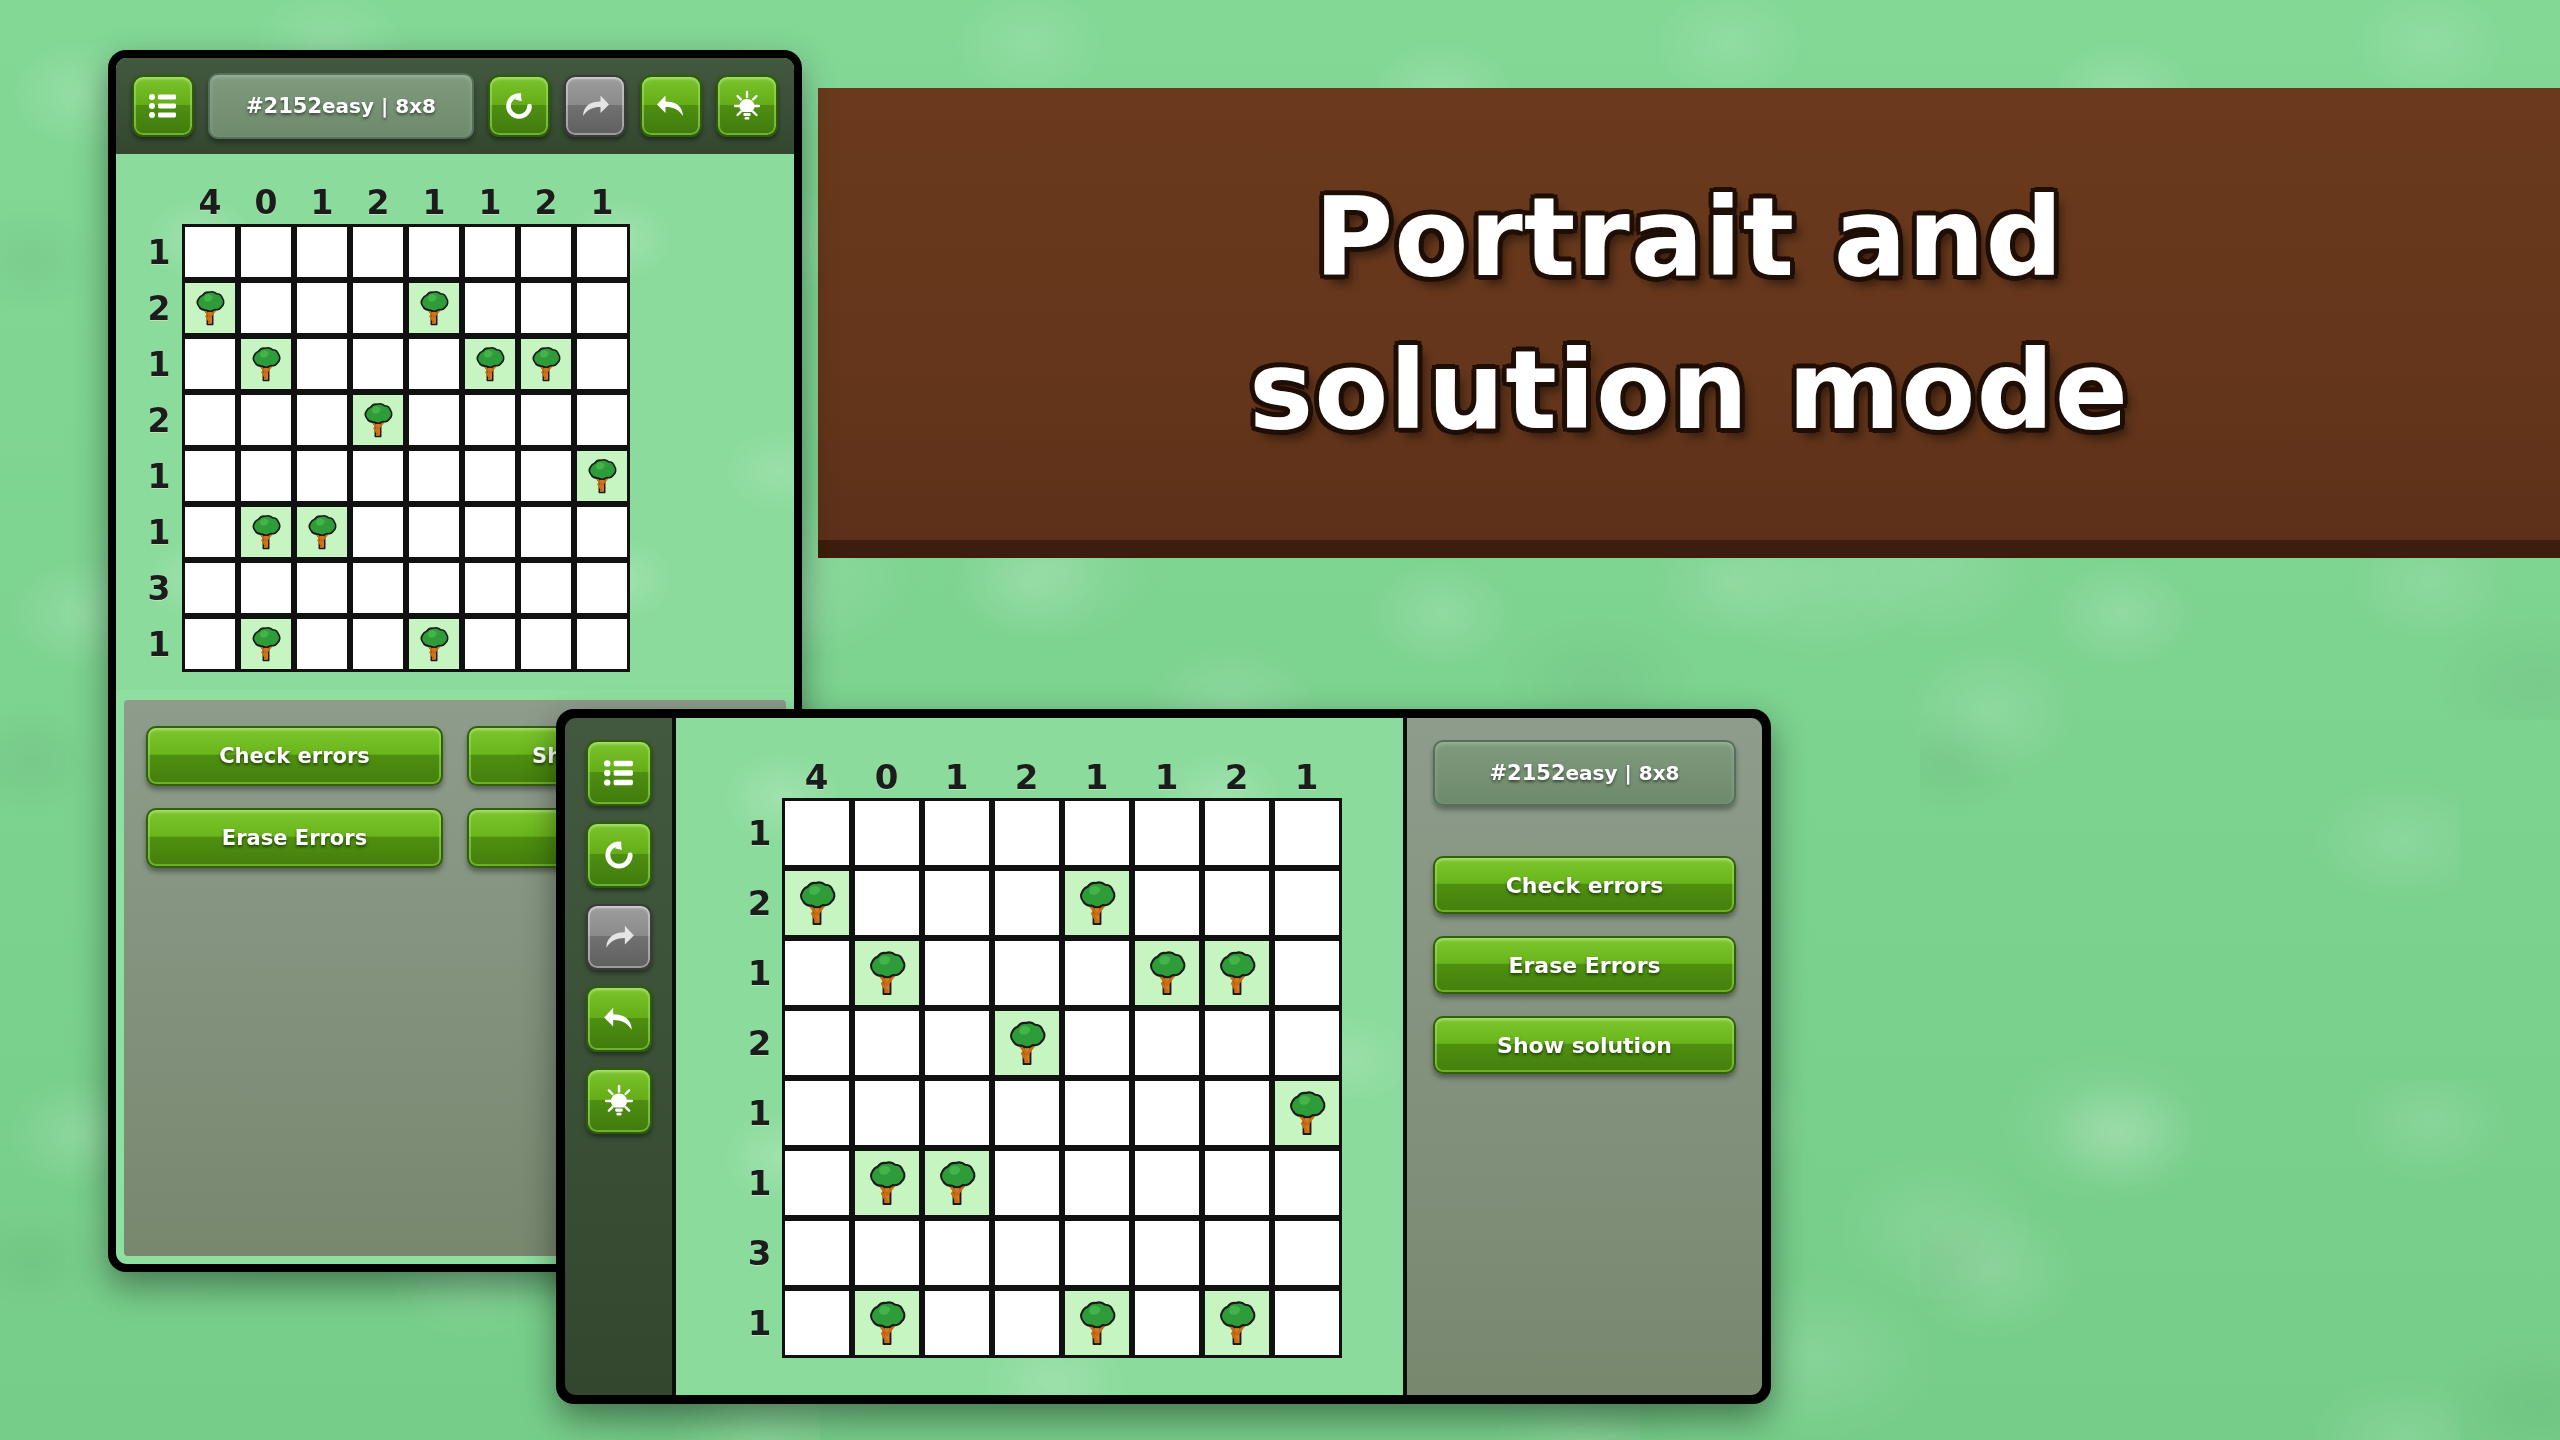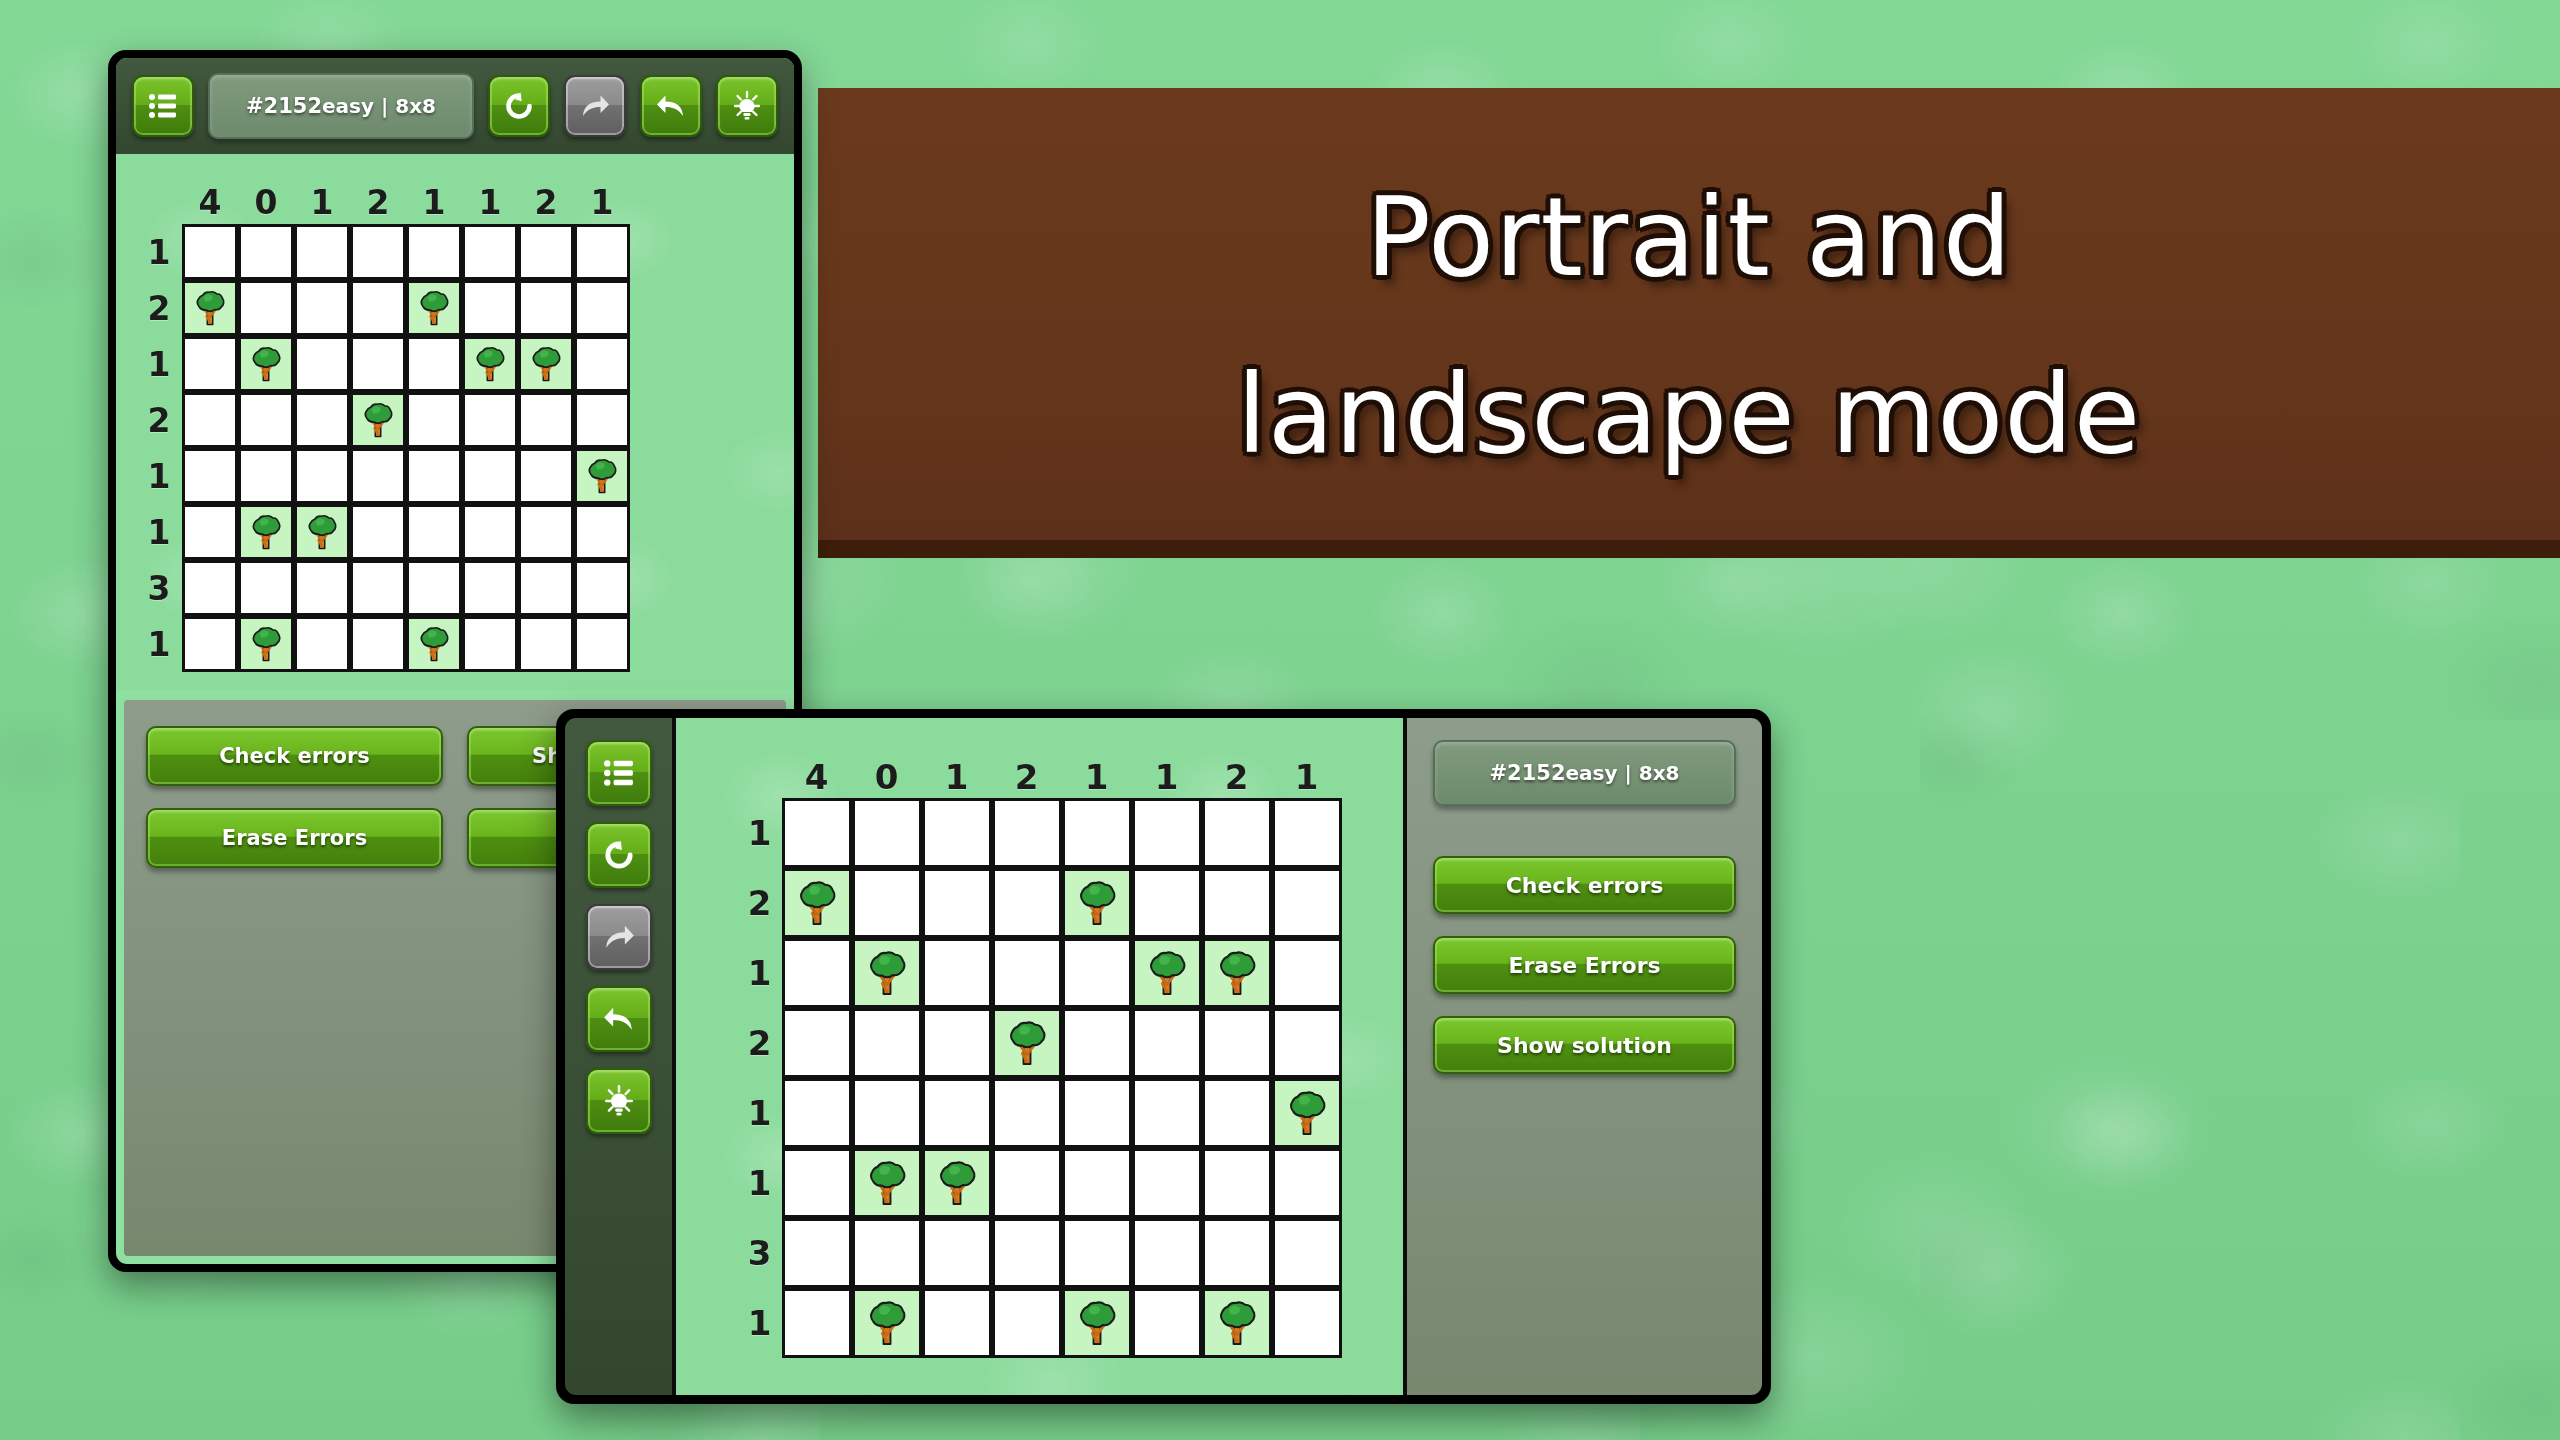--- a/index.html
+++ b/index.html
@@ -44,28 +44,27 @@
     display: flex;
     flex-direction: column;
     align-items: center;
     justify-content: center;
     gap: 28px;
   }
   .banner-line {
     color: #ffffff;
     font-family: "DejaVu Sans", "Liberation Sans", sans-serif;
     font-size: 108px;
-    font-weight: 400;
+    font-weight: 700;
     letter-spacing: 1px;
     text-shadow:
       -4px -4px 0 #1e0e05, 4px -4px 0 #1e0e05, -4px 4px 0 #1e0e05, 4px 4px 0 #1e0e05,
       0 -5px 0 #1e0e05, 0 5px 0 #1e0e05, -5px 0 0 #1e0e05, 5px 0 0 #1e0e05,
       7px 9px 10px rgba(0,0,0,.45);
     white-space: nowrap;
-    margin-top: 24px;
   }
 
   
   .window {
     position: absolute;
     background: #000000;
     border-radius: 18px;
     box-shadow: 0 14px 34px rgba(0,0,0,.42);
     overflow: hidden;
   }
@@ -230,21 +229,21 @@
   #landscape-side .actionbtn { width: 100%; height: 58px; font-size: 22px; flex: 0 0 auto; }
   #landscape-side .spacer { flex: 0 0 6px; }
 </style>
 </head>
 <body>
 
 <div id="stage">
 
   <div id="banner">
     <div class="banner-line">Portrait and</div>
-    <div class="banner-line">landscape mode</div>
+    <div class="banner-line">solution mode</div>
   </div>
 
   <div class="window" id="portrait-window">
     <div id="portrait-inner">
 
       <div id="portrait-toolbar" class="bar">
         <div class="iconbtn">
           <span>
             <svg width="30" height="26" viewBox="0 0 30 26">
               <circle cx="4" cy="4" r="3" fill="#fff"></circle>

